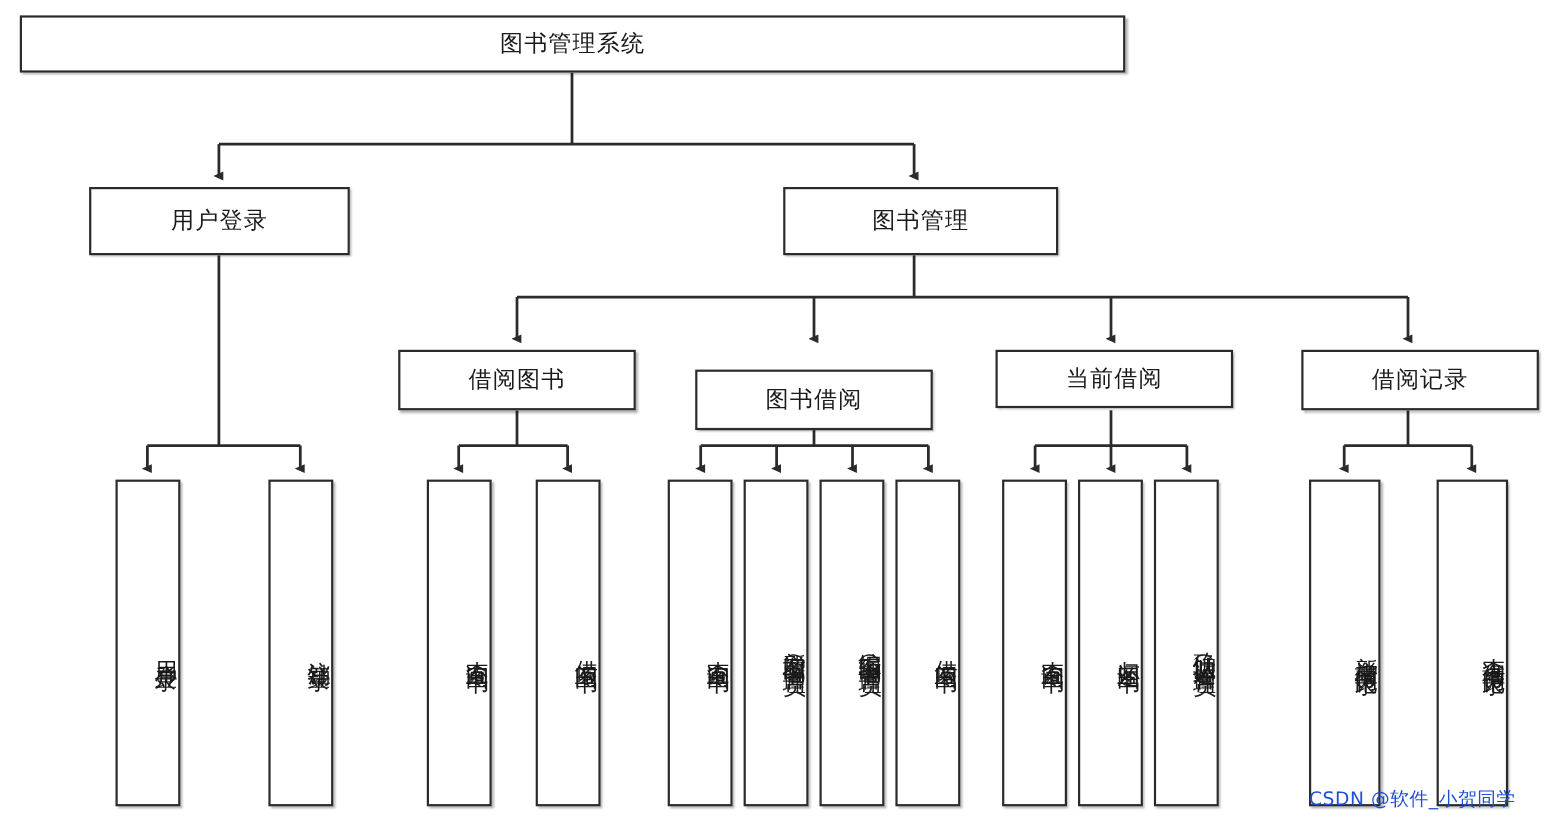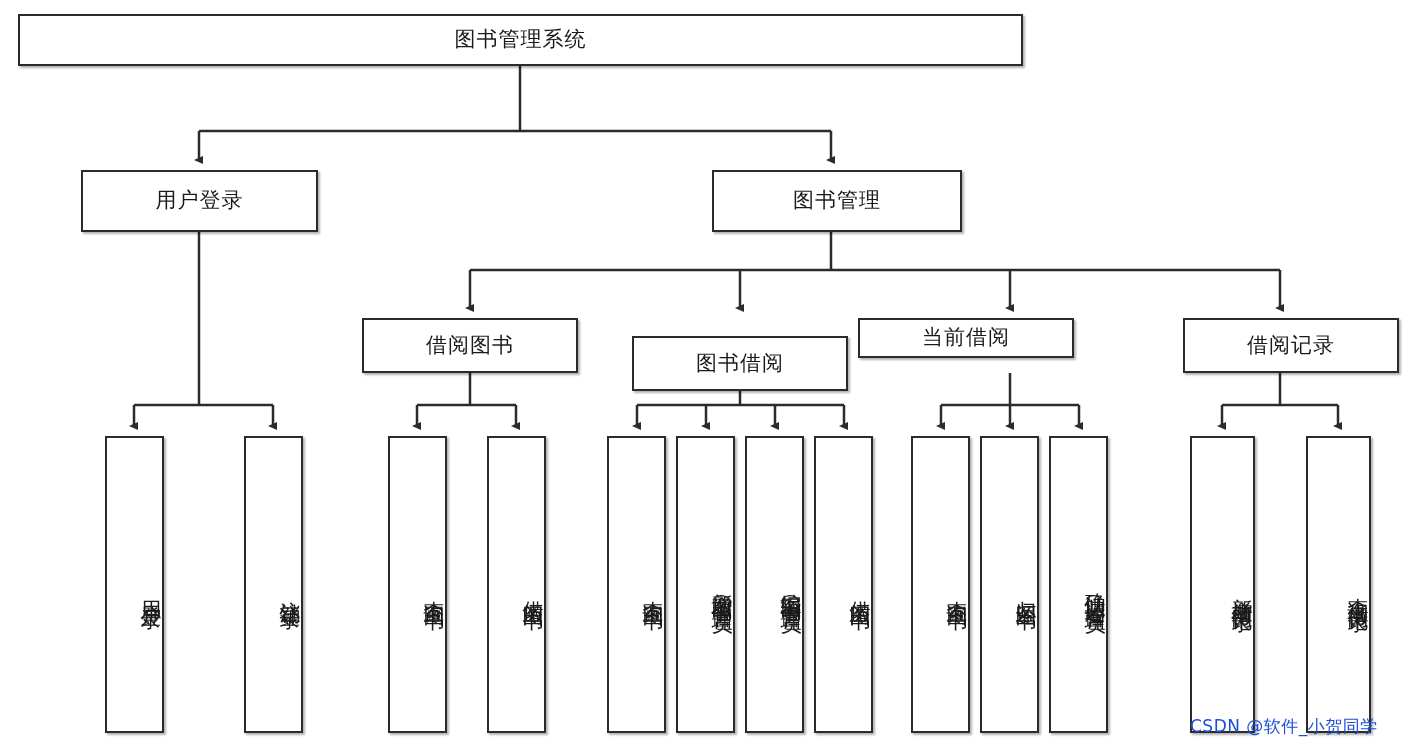--- a/index.html
+++ b/index.html
@@ -109,21 +109,21 @@
   <div class="node horiz" style="left:712px;top:170px;width:250px;height:62px;">
     <span class="lbl">图书管理</span>
   </div>
 
   <div class="node horiz" style="left:362px;top:318px;width:216px;height:55px;">
     <span class="lbl">借阅图书</span>
   </div>
   <div class="node horiz" style="left:632px;top:336px;width:216px;height:55px;">
     <span class="lbl">图书借阅</span>
   </div>
-  <div class="node horiz" style="left:858px;top:318px;width:216px;height:40px;">
+  <div class="node horiz" style="left:905px;top:318px;width:216px;height:53px;">
     <span class="lbl">当前借阅</span>
   </div>
   <div class="node horiz" style="left:1172px;top:318px;width:216px;height:55px;margin-left:11px;">
     <span class="lbl">借阅记录</span>
   </div>
 
   <div class="node leaf" style="left:105px;top:436px;width:59px;height:297px;">
     <span class="lbl">用户登录</span>
   </div>
   <div class="node leaf" style="left:244px;top:436px;width:59px;height:297px;">

